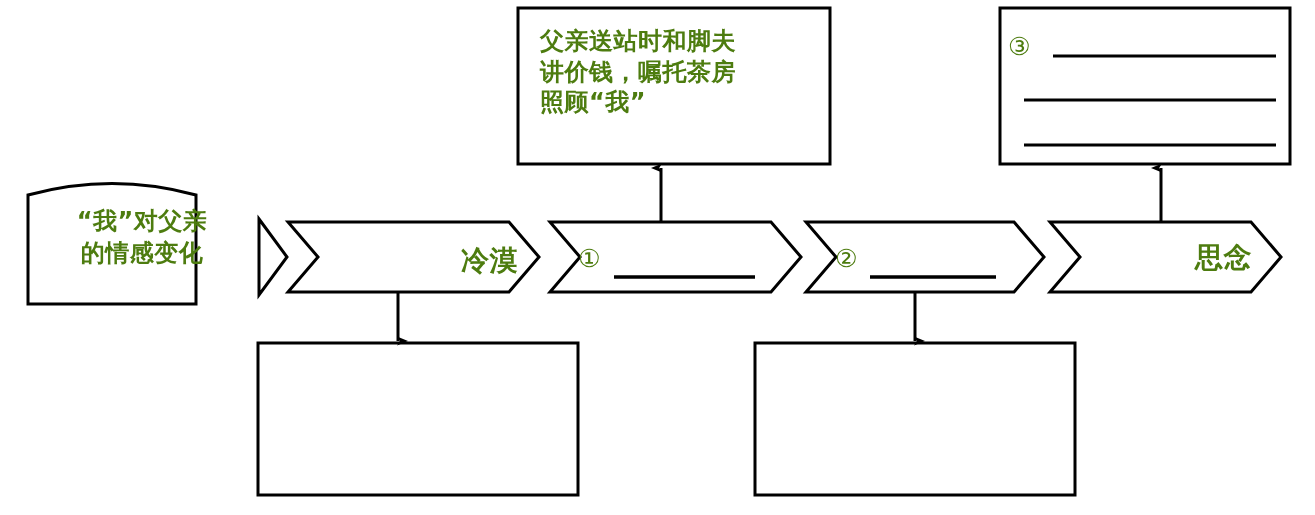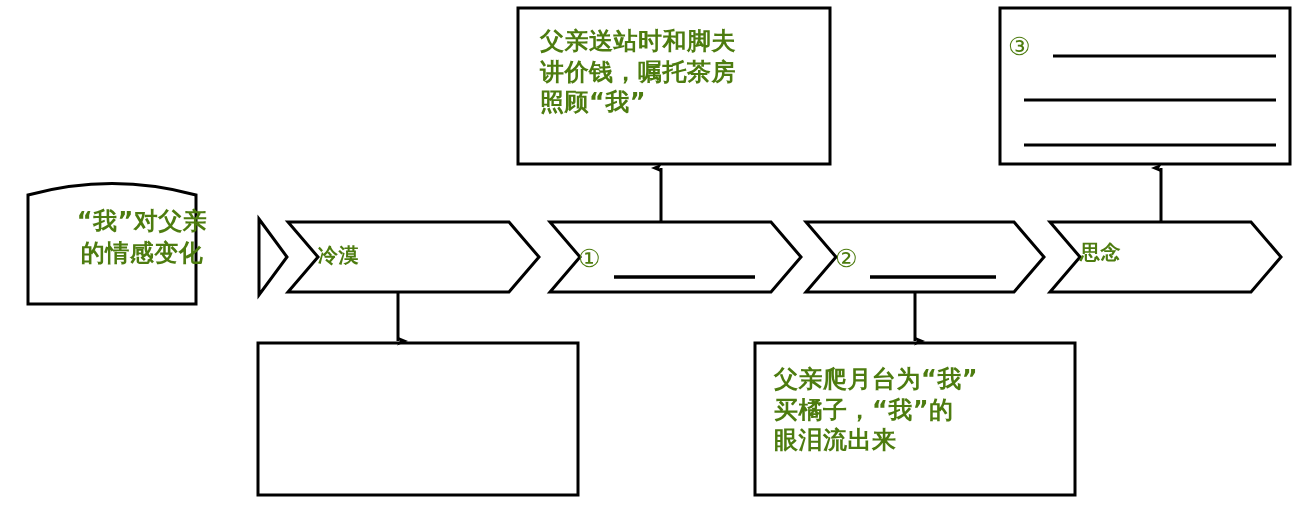--- a/index.html
+++ b/index.html
@@ -29,22 +29,22 @@
     font-weight: bold;
     line-height: 1.28;
     letter-spacing: 0.5px;
     white-space: pre-wrap;
     font-family: "DejaVu Sans", "Liberation Sans", sans-serif;
   }
   .box-text {
     font-size: 24px;
   }
   .chevron-text {
-    font-size: 20px;
-    text-align: left;
+    font-size: 28px;
+    text-align: right;
   }
   .header-text {
     font-size: 24px;
     text-align: center;
     line-height: 1.35;
   }
   .circled {
     font-size: 25px;
     font-weight: normal;
     font-family: "DejaVu Sans", sans-serif;
@@ -110,17 +110,14 @@
 
   <div class="txt chevron-text" style="left:318px; top:243px; width:200px;">冷漠</div>
 
   <div class="txt circled" style="left:578px; top:243px; width:40px;">①</div>
 
   <div class="txt circled" style="left:835px; top:243px; width:40px;">②</div>
 
   <div class="txt chevron-text" style="left:1080px; top:240px; width:172px;">思念</div>
 
 
-  <div class="txt box-text" style="left:774px; top:364px; width:290px;">父亲爬月台为“我”
-买橘子，“我”的
-眼泪流出来</div>
 
 </div>
 
 </body></html>

